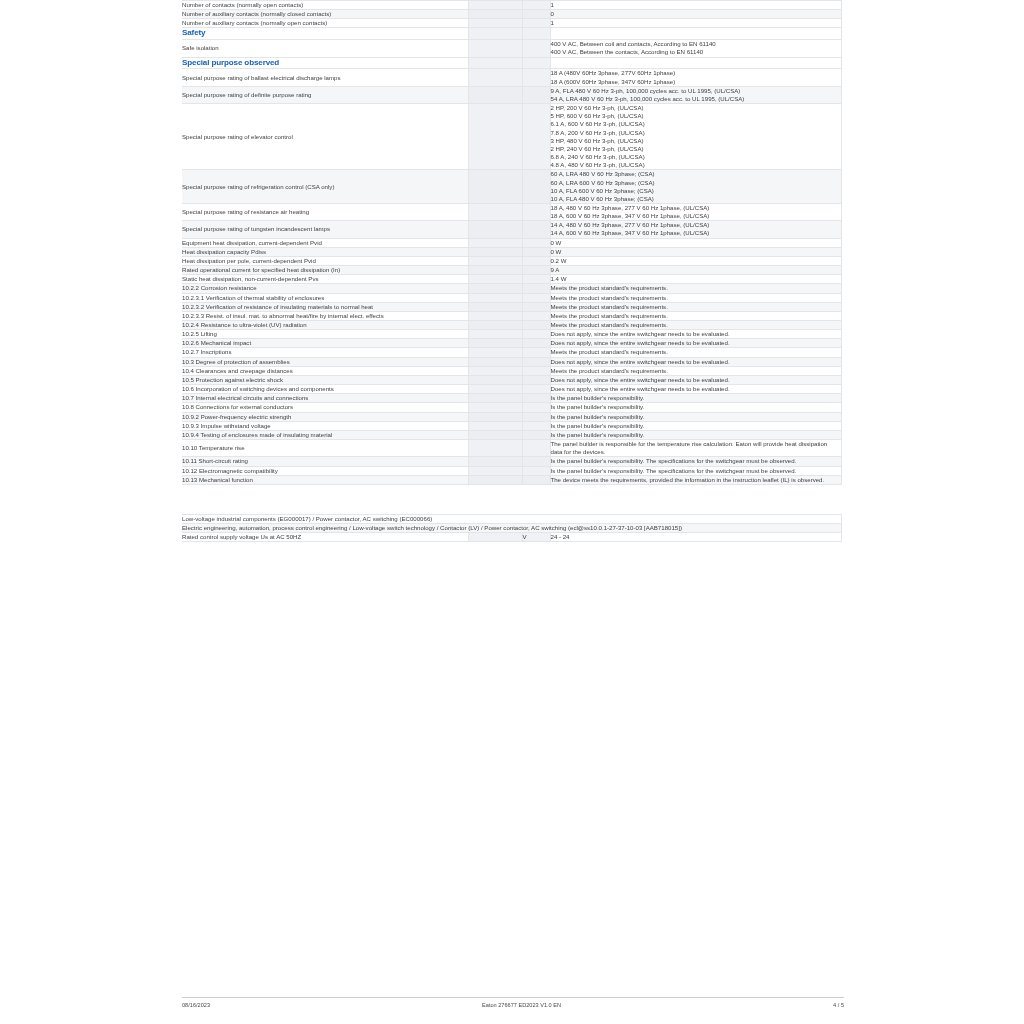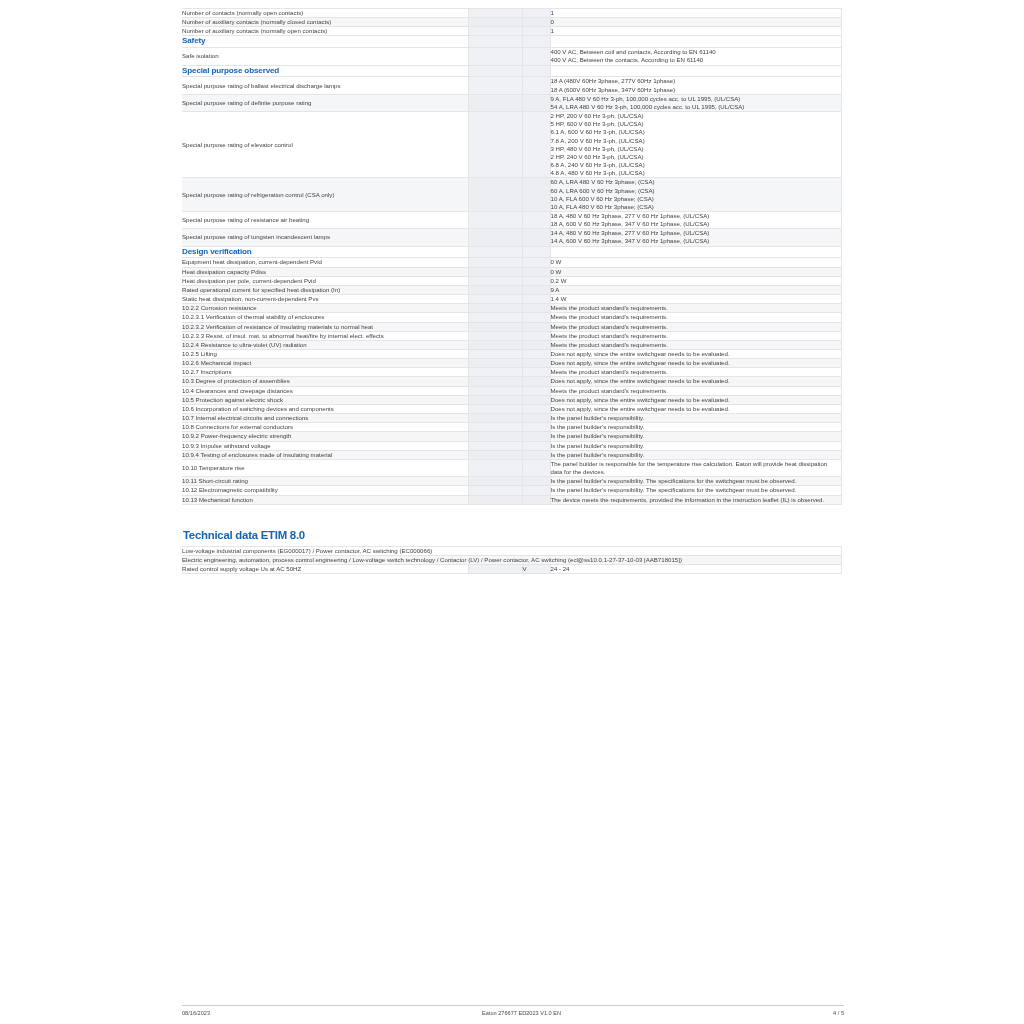--- a/index.html
+++ b/index.html
@@ -11,21 +11,21 @@
   body {
     width: 1024px;
     height: 1024px;
     font-family: "Liberation Sans", sans-serif;
     color: #3b3b3b;
     position: relative;
     overflow: hidden;
   }
   .page {
     position: absolute;
-    left: 0; top: 8px;
+    left: 0; top: 0;
     width: 1024px;
     height: 744px;
     box-sizing: border-box;
   }
   .sheet {
     position: absolute;
     left: 182px;
     top: 0px;
     width: 659px;
   }
@@ -252,26 +252,20 @@
             <td class="val multi">18 A, 480 V 60 Hz 3phase, 277 V 60 Hz 1phase, (UL/CSA)
 18 A, 600 V 60 Hz 3phase, 347 V 60 Hz 1phase, (UL/CSA)</td>
           </tr>
           <tr class="alt">
             <td class="lbl">Special purpose rating of tungsten incandescent lamps</td>
             <td class="pad"></td>
             <td class="unit"></td>
             <td class="val multi">14 A, 480 V 60 Hz 3phase, 277 V 60 Hz 1phase, (UL/CSA)
 14 A, 600 V 60 Hz 3phase, 347 V 60 Hz 1phase, (UL/CSA)</td>
           </tr>
-          <tr class="sec">
-            <td class="sec-lbl">Design verification</td>
-            <td class="pad"></td>
-            <td class="unit"></td>
-            <td class="val"></td>
-          </tr>
           <tr class="">
             <td class="lbl">Equipment heat dissipation, current-dependent Pvid</td>
             <td class="pad"></td>
             <td class="unit"></td>
             <td class="val">0 W</td>
           </tr>
           <tr class="alt">
             <td class="lbl">Heat dissipation capacity Pdiss</td>
             <td class="pad"></td>
             <td class="unit"></td>
@@ -419,21 +413,20 @@
             <td class="lbl">10.13 Mechanical function</td>
             <td class="pad"></td>
             <td class="unit"></td>
             <td class="val">The device meets the requirements, provided the information in the instruction leaflet (IL) is observed.</td>
           </tr>
         </tbody>
     </table>
 
     <div style="height:24px"></div>
 
-    <div class="etim-head">Technical data ETIM 8.0</div>
 
     <table class="etim">
       <colgroup>
         <col class="e-label">
           <col class="e-pad">
           <col class="e-unit">
           <col class="e-value">
       </colgroup>
       <tbody id="etim-body">
           <tr class="">

